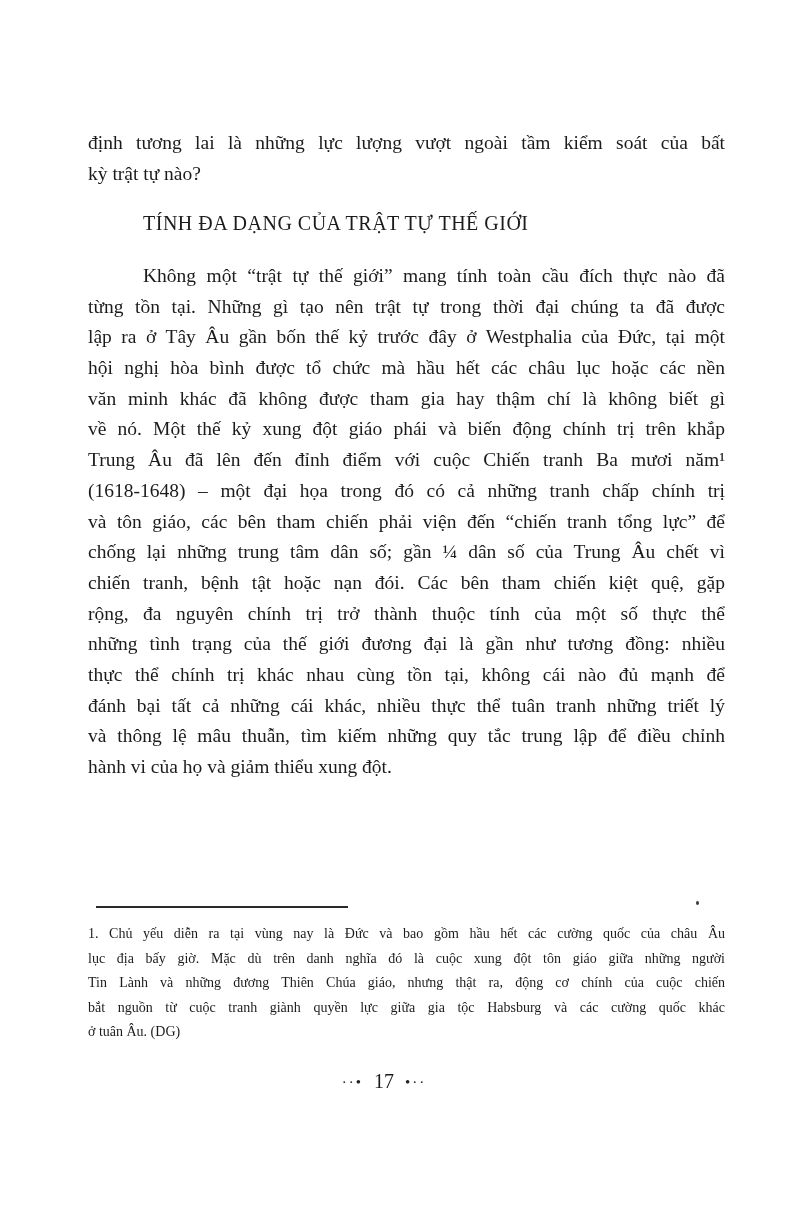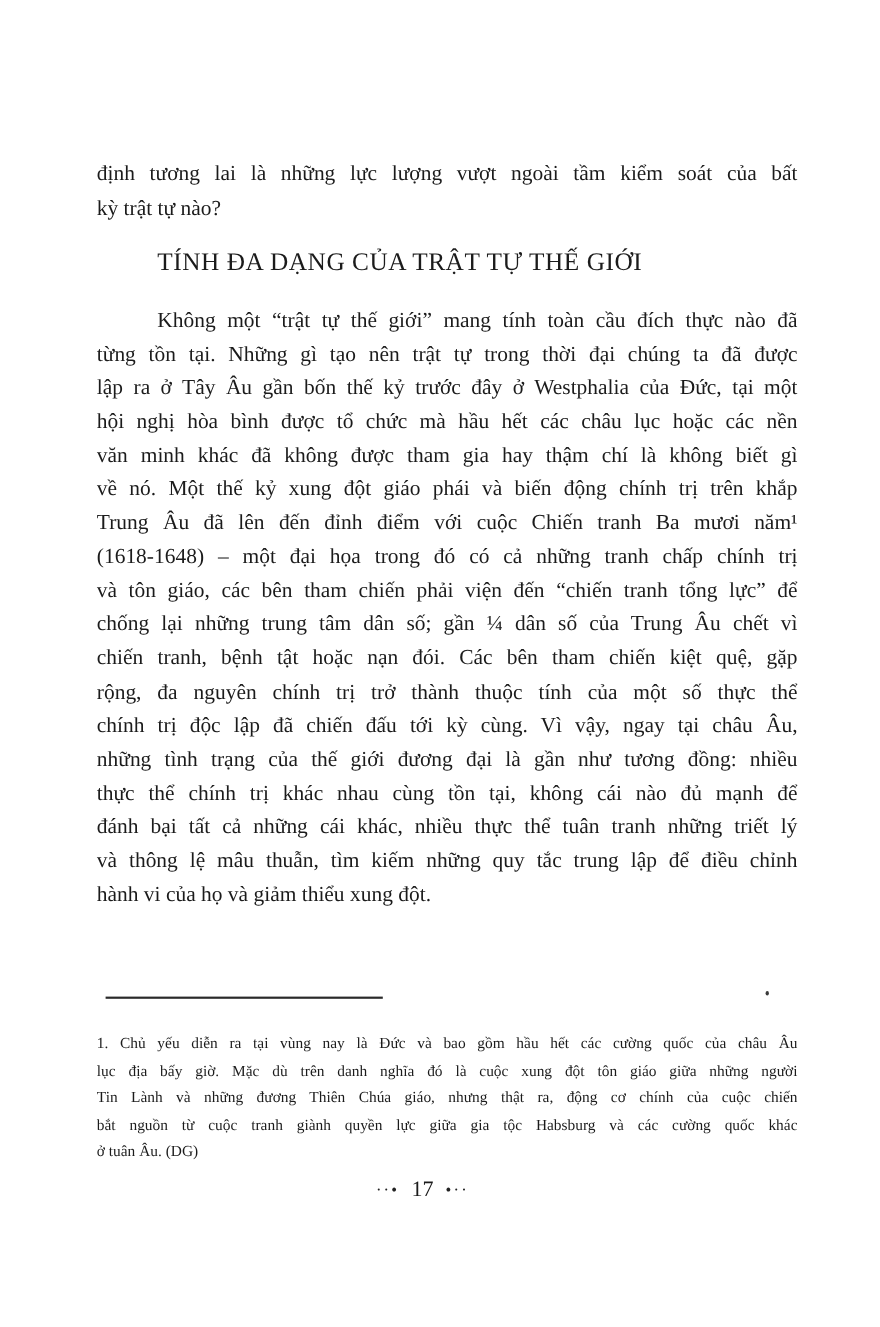--- a/index.html
+++ b/index.html
@@ -13,42 +13,41 @@
     height: 1206px;
     background: #ffffff;
     color: #1b1b1b;
     font-family: "Liberation Serif", "DejaVu Serif", serif;
     overflow: hidden;
   }
   .text-block {
     position: absolute;
     left: 88px;
     width: 637px;
-    margin-top: 16px;
   }
   .paragraph .line {
     text-align: justify;
     text-align-last: justify;
     overflow: hidden;
   }
   .paragraph .line.line-last {
     text-align-last: left;
   }
   .body-text {
     font-size: 19.5px;
     line-height: 30.7px;
   }
   .body-text .line { height: 30.7px; }
   .indent-first .line:first-child { text-indent: 55px; }
   .heading {
     position: absolute;
     left: 143px;
-    top: 225px;
+    top: 212px;
     margin: 0;
-    font-size: 23px;
+    font-size: 20px;
     font-weight: normal;
     letter-spacing: 0.5px;
     color: #1b1b1b;
     white-space: nowrap;
   }
   .para-intro { position: absolute; top: 128px; }
   .para-main  { position: absolute; top: 261px; }
   .footnote-rule {
     position: absolute;
     left: 96px;
@@ -110,21 +109,20 @@
       <div class="line">lập ra ở Tây Âu gần bốn thế kỷ trước đây ở Westphalia của Đức, tại một</div>
       <div class="line">hội nghị hòa bình được tổ chức mà hầu hết các châu lục hoặc các nền</div>
       <div class="line">văn minh khác đã không được tham gia hay thậm chí là không biết gì</div>
       <div class="line">về nó. Một thế kỷ xung đột giáo phái và biến động chính trị trên khắp</div>
       <div class="line">Trung Âu đã lên đến đỉnh điểm với cuộc Chiến tranh Ba mươi năm¹</div>
       <div class="line">(1618-1648) – một đại họa trong đó có cả những tranh chấp chính trị</div>
       <div class="line">và tôn giáo, các bên tham chiến phải viện đến “chiến tranh tổng lực” để</div>
       <div class="line">chống lại những trung tâm dân số; gần ¼ dân số của Trung Âu chết vì</div>
       <div class="line">chiến tranh, bệnh tật hoặc nạn đói. Các bên tham chiến kiệt quệ, gặp</div>
       <div class="line">rộng, đa nguyên chính trị trở thành thuộc tính của một số thực thể</div>
-      <div class="line">chính trị độc lập đã chiến đấu tới kỳ cùng. Vì vậy, ngay tại châu Âu,</div>
       <div class="line">những tình trạng của thế giới đương đại là gần như tương đồng: nhiều</div>
       <div class="line">thực thể chính trị khác nhau cùng tồn tại, không cái nào đủ mạnh để</div>
       <div class="line">đánh bại tất cả những cái khác, nhiều thực thể tuân tranh những triết lý</div>
       <div class="line">và thông lệ mâu thuẫn, tìm kiếm những quy tắc trung lập để điều chỉnh</div>
       <div class="line line-last">hành vi của họ và giảm thiểu xung đột.</div>
     </div>
 
   <div class="footnote-rule"></div>
 
   <div class="scan-speck"></div>

